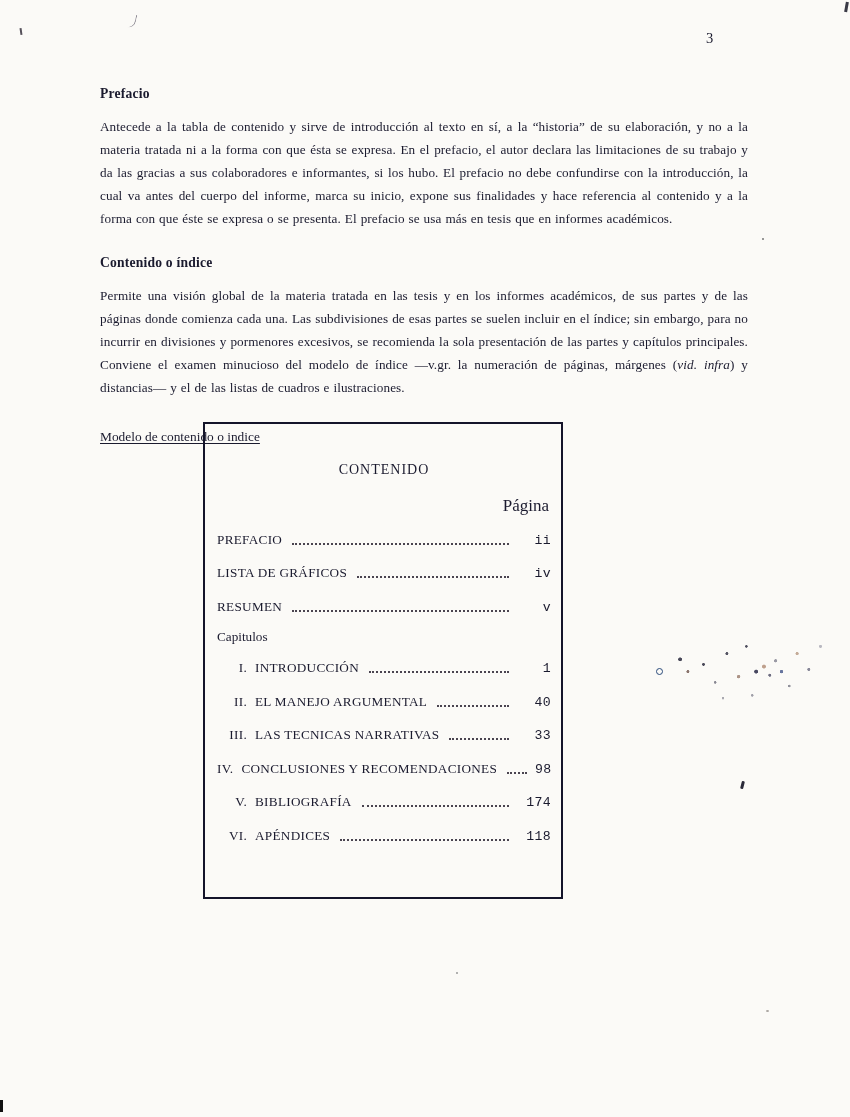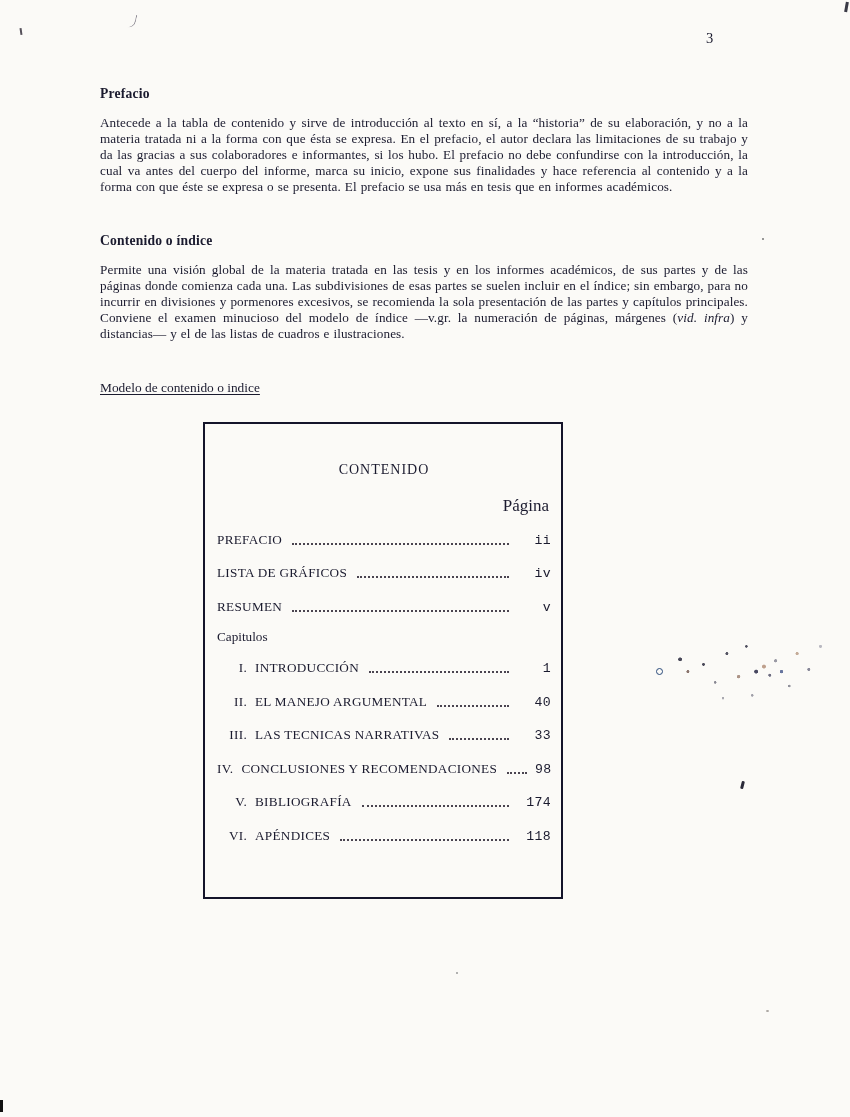--- a/index.html
+++ b/index.html
@@ -31,28 +31,28 @@
     width: 648px;
   }
   .heading {
     font-size: 13.6px;
     font-weight: bold;
     letter-spacing: 0.2px;
   }
   .para {
     margin-top: 13px;
     font-size: 13.2px;
-    line-height: 16px;
+    line-height: 23px;
     text-align: justify;
     letter-spacing: 0.1px;
     word-spacing: 0.5px;
   }
-  .heading-2 { margin-top: 38px; }
+  .heading-2 { margin-top: 25px; }
   .model-heading {
-    margin-top: 38px;
+    margin-top: 30px;
     font-size: 13.4px;
     text-decoration: underline;
     text-underline-offset: 2px;
   }
 
   
   .toc-box {
     position: absolute;
     left: 203px;
     top: 422px;

